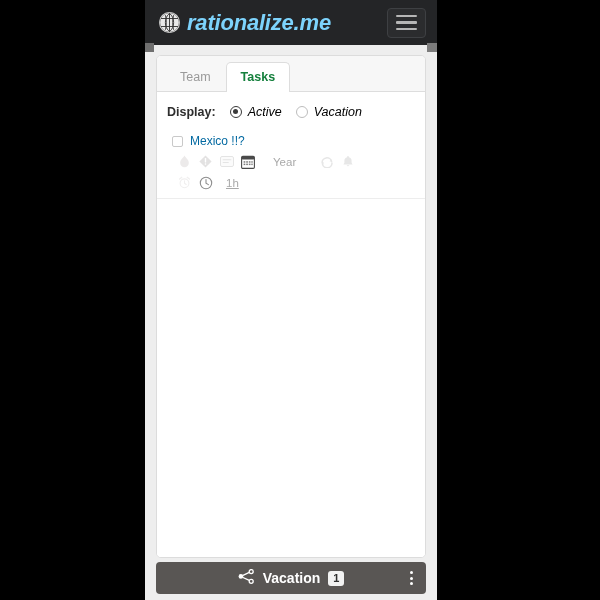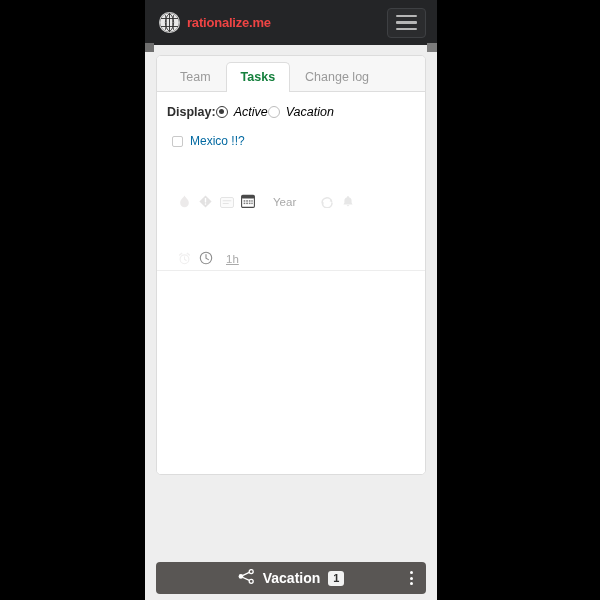--- a/index.html
+++ b/index.html
@@ -41,25 +41,26 @@
     width: 21px;
     height: 21px;
     border-radius: 50%;
     background: #e9e9e9;
     position: relative;
     overflow: hidden;
     flex: 0 0 auto;
   }
   .brand-logo svg { display: block; }
   .brand-name {
-    color: #ef4444;
-    font-size: 13px;
+    color: #7dd3fc;
+    font-size: 22px;
     font-weight: bold;
     letter-spacing: -0.2px;
     white-space: nowrap;
+    font-style: italic;
   }
   .hamburger {
     width: 39px;
     height: 30px;
     border: 1px solid #3e4043;
     border-radius: 4px;
     background: #2b2c2e;
     display: flex;
     flex-direction: column;
     align-items: center;
@@ -92,21 +93,21 @@
     height: 9px;
     background: #6f6f6f;
   }
 
   
   .card {
     margin: 10px 11px 0 11px;
     background: #ffffff;
     border: 1px solid #dcdcdc;
     border-radius: 5px;
-    height: 420px;
+    height: 503px;
     display: flex;
     flex-direction: column;
     overflow: hidden;
   }
 
   .tabs {
     display: flex;
     align-items: flex-end;
     height: 36px;
     background: #f7f7f7;
@@ -138,21 +139,21 @@
     flex: 1 1 auto;
     background: #ffffff;
     padding: 0;
     overflow: hidden;
   }
 
   
   .display-row {
     display: flex;
     align-items: center;
-    gap: 0;
+    gap: 14px;
     padding: 13px 0 10px 10px;
     font-size: 12.5px;
   }
   .display-label {
     font-weight: bold;
     color: #2e2e2e;
     font-size: 12.5px;
   }
   .radio-opt {
     display: flex;
@@ -202,24 +203,23 @@
     flex: 0 0 auto;
     cursor: pointer;
   }
   .task-title {
     font-size: 12px;
     color: #0369a1;
   }
 
   .meta-row {
     display: flex;
-    align-items: flex-end;
+    align-items: center;
     height: 21px;
     padding-left: 9px;
-    margin-top: 36px;
   }
   .meta-row .ic {
     width: 17px;
     display: flex;
     align-items: center;
     justify-content: center;
     cursor: pointer;
     flex: 0 0 auto;
   }
   .meta-row .ic + .ic { margin-left: 4px; }
@@ -320,23 +320,20 @@
 
   <div class="card">
 
     <div class="tabs">
       <div class="tab">
         <span>Team</span>
       </div>
       <div class="tab active">
         <span>Tasks</span>
       </div>
-      <div class="tab">
-        <span>Change log</span>
-      </div>
     </div>
 
     <div class="card-body">
 
       <div class="display-row">
         <span class="display-label">Display:</span>
 
         <span class="radio-opt">
           <span class="radio checked"></span>
           <span class="radio-text">Active</span>

